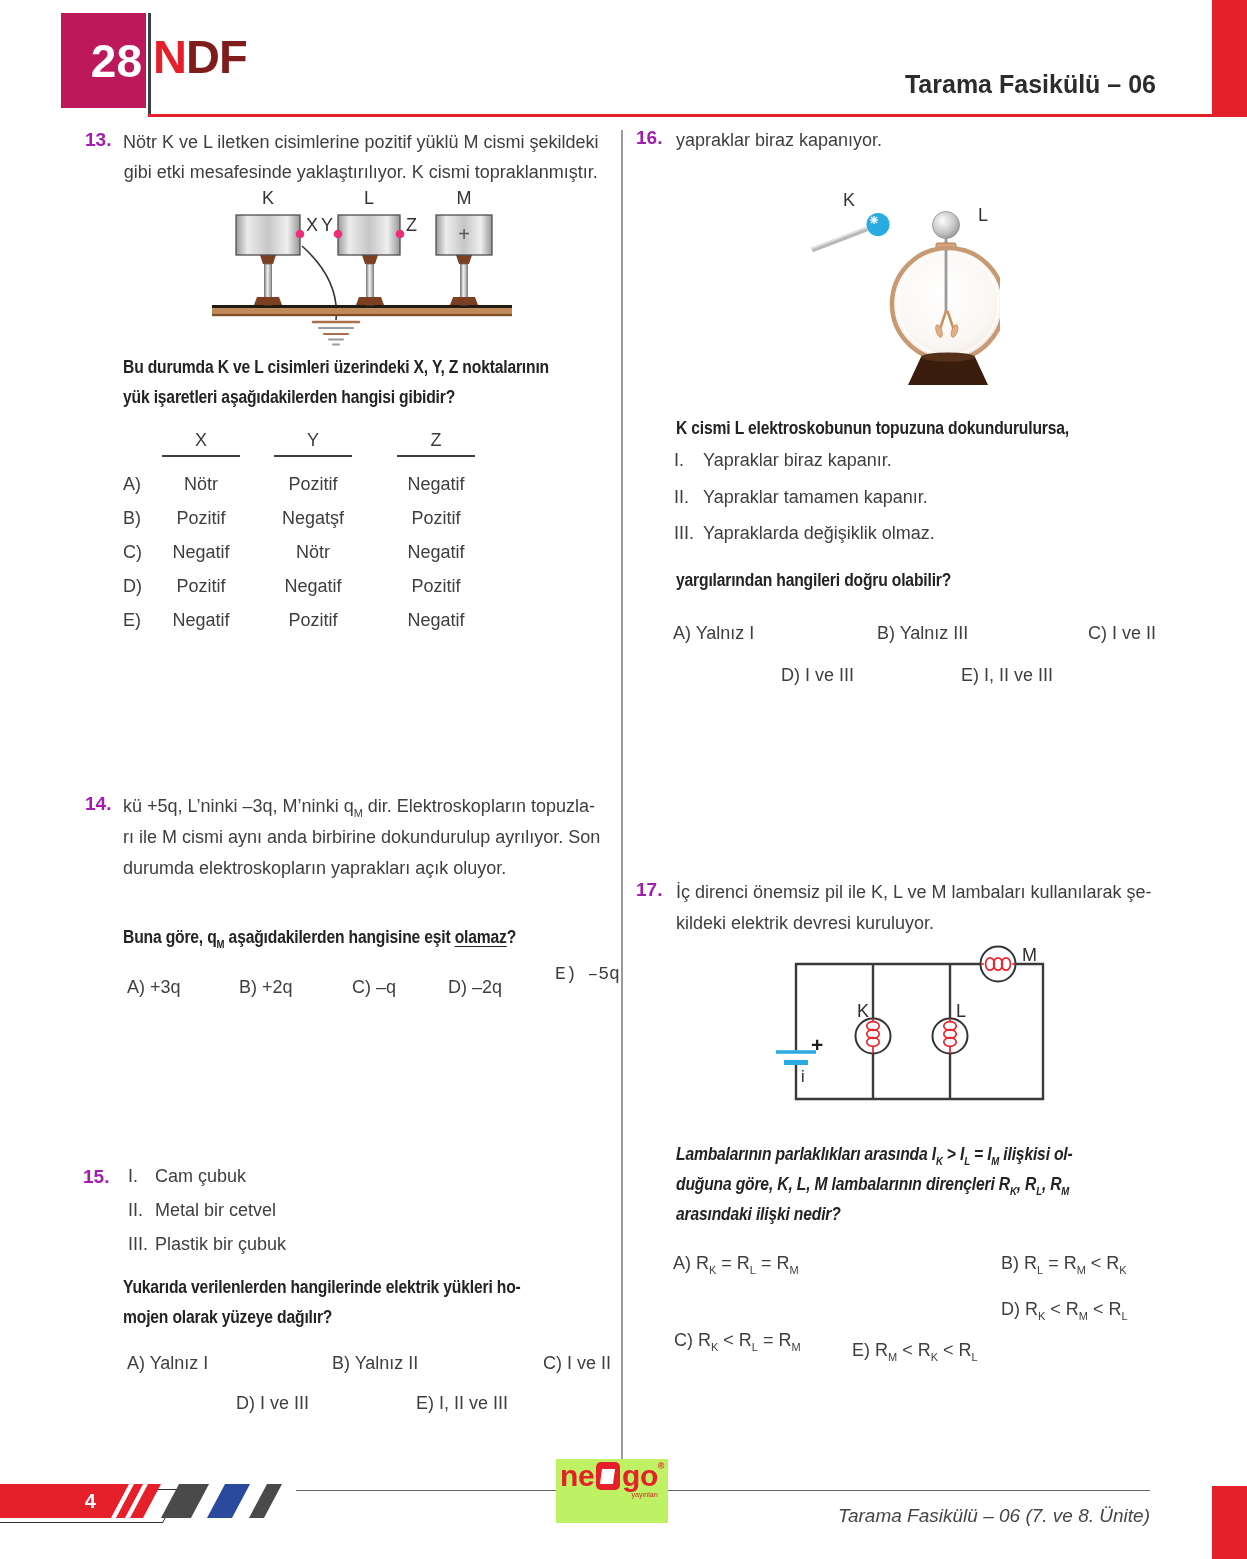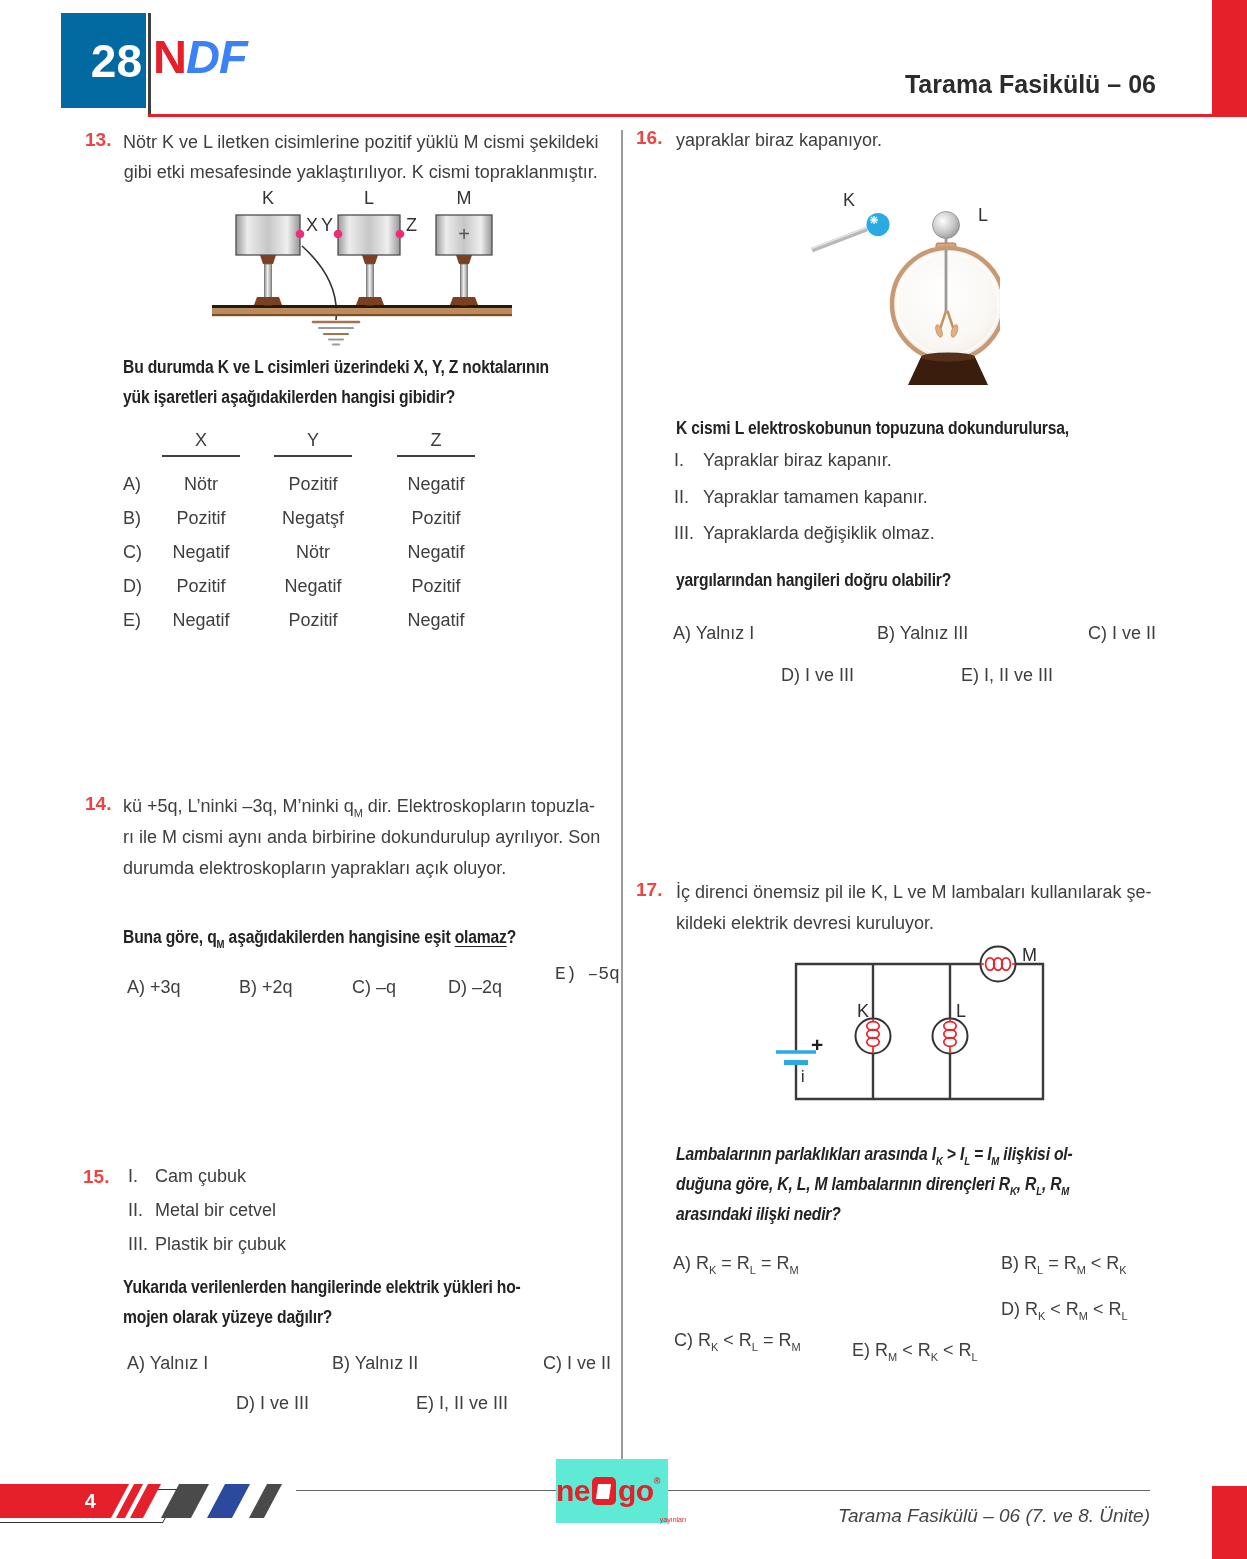--- a/index.html
+++ b/index.html
@@ -4,32 +4,32 @@
 <style>
   html,body { margin:0; padding:0; background:#ffffff; }
   .page { position:relative; width:1247px; height:1559px; background:#fff;
           font-family:"Liberation Sans", sans-serif; color:#3c3c3c; overflow:hidden; }
   .abs { position:absolute; }
   .line { white-space:nowrap; font-size:18px; color:#3e3e3e; }
   .lh30 .line { line-height:30px; }
   .lh31 .line { line-height:31px; }
   .boldline { white-space:nowrap; font-size:18px; font-weight:bold; color:#232323;
               line-height:30px; transform:scaleX(0.87); transform-origin:0 50%; letter-spacing:-0.2px; }
-  .qnum { font-size:19px; font-weight:bold; color:#ef4444; }
+  .qnum { font-size:19px; font-weight:bold; color:#a21caf; }
   .opt { font-size:18px; color:#3e3e3e; white-space:nowrap; }
   sub { font-size:11px; line-height:0; }
   .u { text-decoration:underline; text-underline-offset:3px; }
   .roman { display:inline-block; min-width:27px; font-size:18px; color:#3e3e3e; }
   .itxt { font-size:18px; color:#3e3e3e; white-space:nowrap; }
   
-  .unit-badge { left:61px; top:13px; width:85px; height:95px; background:#0369a1; box-sizing:border-box;
+  .unit-badge { left:61px; top:13px; width:85px; height:95px; background:#be185d; box-sizing:border-box;
                 display:flex; align-items:center; justify-content:flex-end; padding-right:4px;
                 color:#fff; font-size:46px; font-weight:bold; }
   .brand { left:153px; top:33px; font-size:47px; font-weight:bold; letter-spacing:-1px; line-height:47px; }
-  .brand .n { color:#e5202a; } .brand .df { color:#3b82f6;font-style:italic; }
+  .brand .n { color:#e5202a; } .brand .df { color:#7f1d1d; }
   .h-vline { left:148px; top:13px; width:3px; height:102px; background:#3f3f3f; }
   .h-title { right:91px; top:70px; font-size:25px; font-weight:bold; color:#2c2c2c; white-space:nowrap; }
   .h-rule { left:148px; top:114px; width:1099px; height:3px; background:#e5202a; }
   .h-bar { left:1212px; top:0; width:35px; height:117px; background:#e5202a; }
   .divider { left:621px; top:130px; width:2px; height:1347px; background:#9b9b9b; }
   
   .t13 { font-size:18px; color:#3e3e3e; }
   .t13 .t-hrow { display:flex; margin-bottom:10px; }
   .t13 .t-row { display:flex; height:34px; align-items:center; }
   .t13 .c-letter { width:30px; }
@@ -40,22 +40,22 @@
   
   .f-outline { left:-28px; top:1489px; width:198px; height:32px; border:1.6px solid #333;
                transform:skewX(-28deg); background:transparent; }
   .f-red { left:-30px; top:1484px; width:182px; height:34px; background:#e5202a; transform:skewX(-28deg);
            display:flex; align-items:center; justify-content:flex-end; padding-right:56px; box-sizing:border-box;
            color:#fff; font-size:20px; font-weight:bold; }
   .f-red span { transform:skewX(28deg); }
   .f-slash { top:1484px; width:5px; height:34px; background:#fff; transform:skewX(-28deg); }
   .f-stripe { top:1484px; height:34px; transform:skewX(-28deg); }
   .f-line { left:296px; top:1490px; width:854px; border-top:1.5px solid #666; }
-  .f-logo { left:556px; top:1459px; width:112px; height:64px; background:#5eead4; z-index:2;
-            display:flex; flex-direction:row; align-items:center; justify-content:flex-start; }
+  .f-logo { left:556px; top:1459px; width:112px; height:64px; background:#bef264; z-index:2;
+            display:flex; flex-direction:column; align-items:center; justify-content:flex-start; }
   .f-logo .row { display:flex; align-items:center; font-size:30px; font-weight:bold; color:#e5202a; letter-spacing:-0.5px; }
   .f-logo .box { width:24px; height:28px; background:#e5202a; border-radius:5px; margin:0 2px; position:relative; }
   .f-logo .box .pg { position:absolute; left:5px; top:7px; width:13px; height:15px; background:#fff; transform:skewX(-8deg); }
   .f-logo .reg { font-size:9px; align-self:flex-start; margin-top:2px; }
   .f-logo .small { font-size:7px; color:#e5202a; align-self:flex-end; margin-right:10px; margin-top:-2px; }
   .f-issue { right:97px; top:1505px; font-size:19px; font-style:italic; color:#454545; white-space:nowrap; }
   .f-redbar { left:1212px; top:1486px; width:35px; height:73px; background:#e5202a; }
   svg text { font-family:"Liberation Sans", sans-serif; }
 </style>
 </head>

